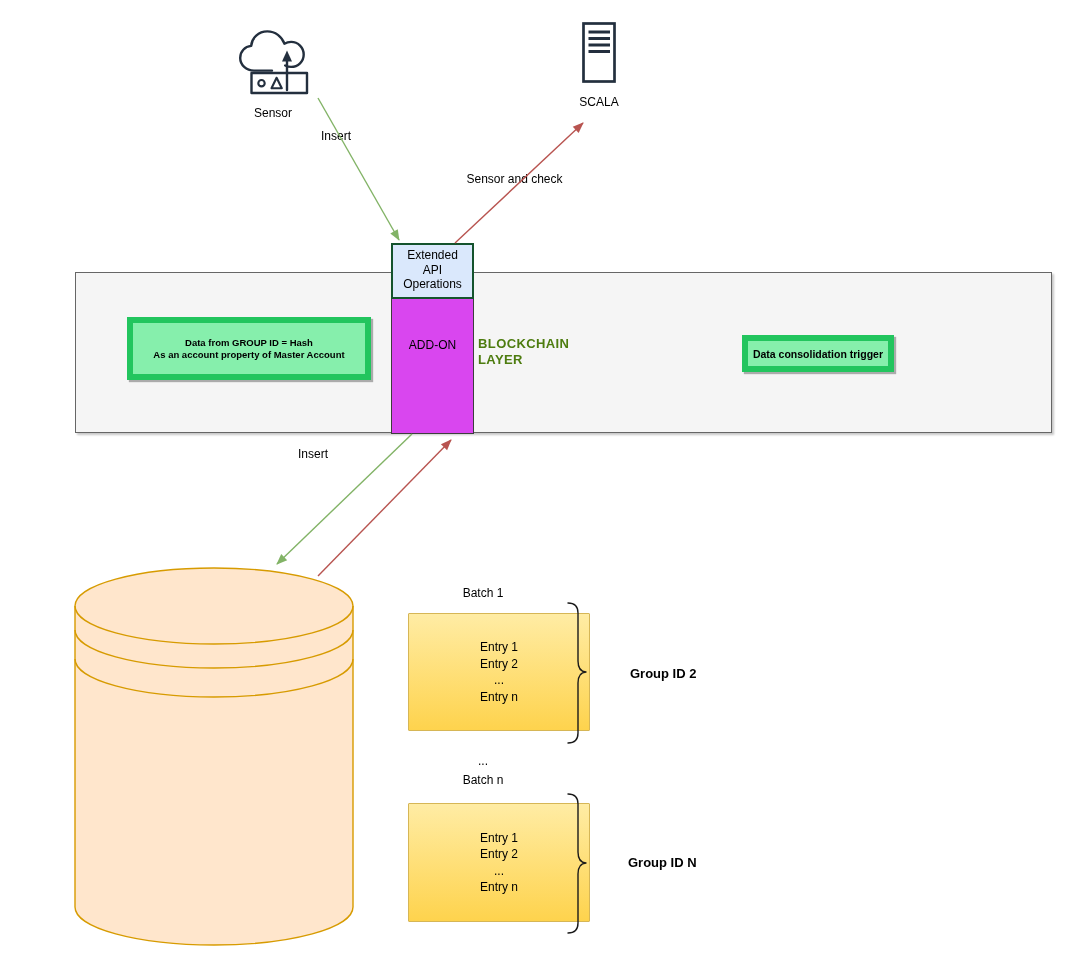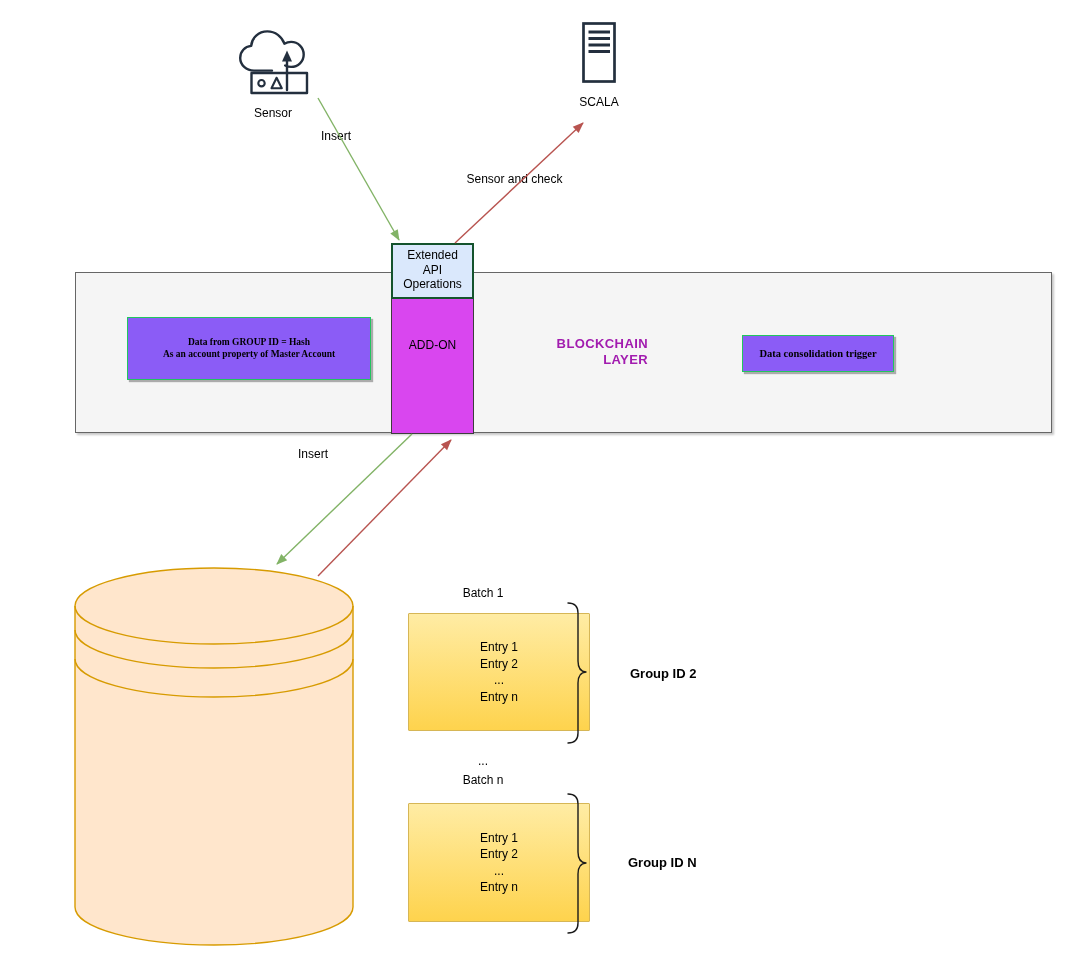--- a/index.html
+++ b/index.html
@@ -12,45 +12,45 @@
   .prewrap{white-space:pre-wrap;}
   .center{text-align:center;}
 
   
   .band{
     left:75px;top:272px;width:977px;height:161px;box-sizing:border-box;
     background:#f5f5f5;border:1px solid #666666;
     box-shadow:2px 2px 2px rgba(0,0,0,0.22);
   }
   .band-label{
-    left:478px;top:336px;width:170px;text-align:right;
-    font-size:13px;font-weight:bold;color:#a21caf;line-height:16px;letter-spacing:.4px;
+    left:478px;top:336px;width:170px;text-align:left;
+    font-size:13px;font-weight:bold;color:#4d7c0f;line-height:16px;letter-spacing:.4px;
   }
 
   
   .addon-box{
     left:391px;top:297px;width:83px;height:137px;box-sizing:border-box;
     background:#d946ef;border:1px solid #3d3d3d;z-index:3;
   }
   .addon-label{
     position:absolute;left:0;top:40px;width:100%;text-align:center;font-size:12px;
   }
   .api-box{
     left:391px;top:243px;width:83px;height:56px;box-sizing:border-box;
     background:#dae8fc;border:2px solid #14532d;z-index:4;
     display:flex;align-items:flex-start;justify-content:center;
     font-size:12px;line-height:14.5px;text-align:center;padding-top:3px;
   }
 
   
   .note{
-    box-sizing:border-box;background:#8b5cf6;border:1px solid #22c55e;
+    box-sizing:border-box;background:#86efac;border:6px solid #22c55e;
     box-shadow:2px 2px 1px rgba(0,0,0,0.3);z-index:4;
     display:flex;align-items:center;justify-content:center;
-    font-weight:bold;text-align:center;font-family:Liberation Serif, serif;
+    font-weight:bold;text-align:center;
   }
   .note-master{left:127px;top:317px;width:244px;height:63px;font-size:9.5px;line-height:11.5px;}
   .note-trigger{left:742px;top:335px;width:152px;height:37px;font-size:10.5px;}
 
   
   .batch{
     box-sizing:border-box;width:182px;
     background:linear-gradient(180deg,#ffeca4 0%,#fed34d 100%);
     border:1px solid #d6b656;border-radius:1px;z-index:2;
     display:flex;align-items:center;justify-content:center;

